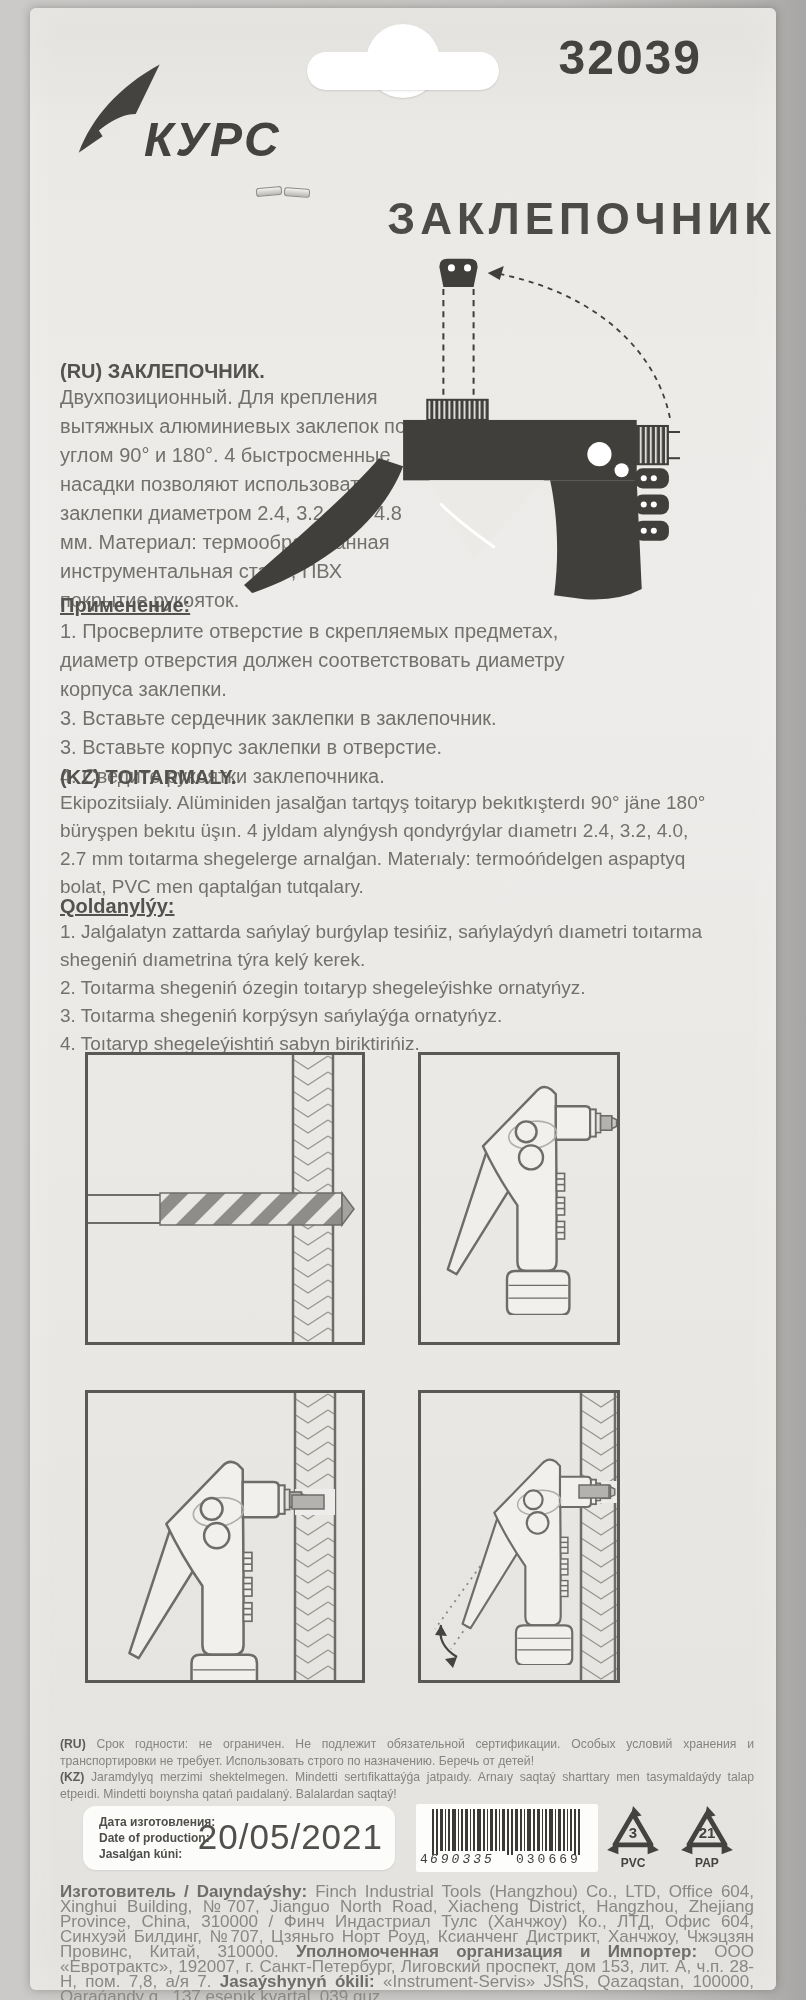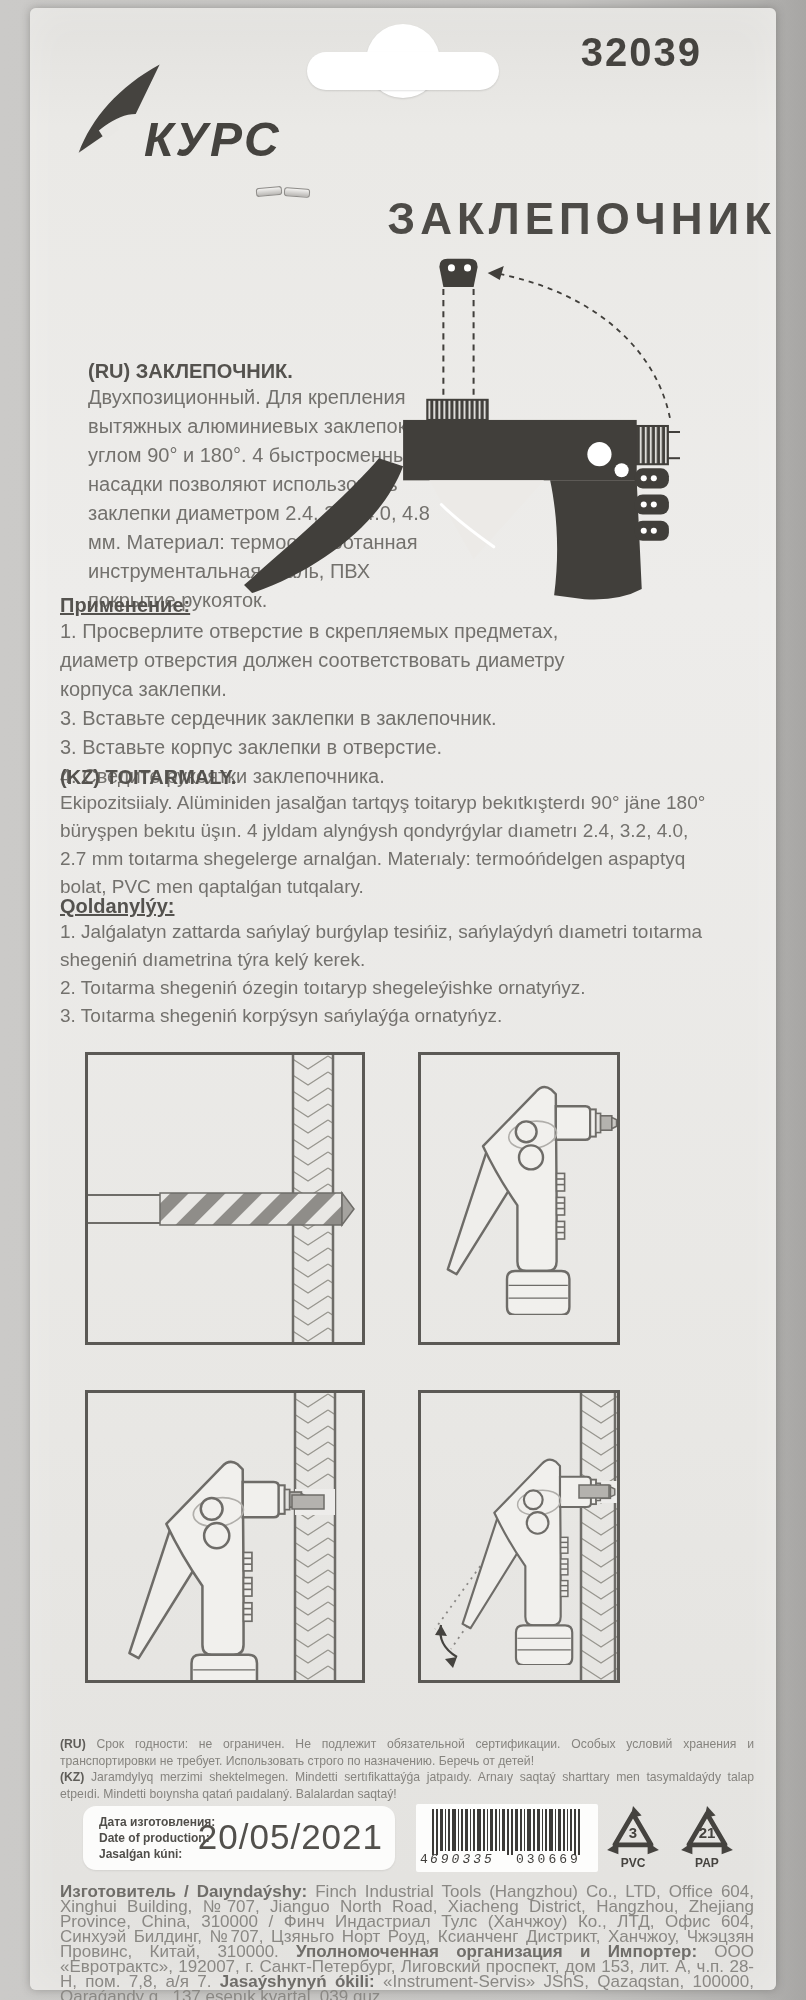--- a/index.html
+++ b/index.html
@@ -15,30 +15,30 @@
     border-radius:6px;
     box-shadow:0 0 10px rgba(60,58,55,.35), inset 0 0 40px rgba(255,255,255,.25);
   }
   .abs{position:absolute;}
   
   .hole-bar{left:277px;top:44px;width:192px;height:38px;border-radius:19px;background:#fff;box-shadow:0 1px 2px rgba(0,0,0,.12);}
   .hole-circle{left:336px;top:16px;width:74px;height:74px;border-radius:50%;background:#fff;box-shadow:0 1px 2px rgba(0,0,0,.12);}
   
   .logo-icon{left:45px;top:52px;width:92px;height:98px;}
   .logo-text{left:114px;top:104px;font-size:48px;font-weight:700;font-style:italic;color:#45433f;letter-spacing:2px;}
-  .sku{left:480px;top:22px;width:192px;text-align:right;font-size:40px;font-weight:700;color:#45433f;letter-spacing:2px;}
+  .sku{left:480px;top:22px;width:192px;text-align:right;font-size:48px;font-weight:700;color:#45433f;letter-spacing:2px;}
   .staple{width:24px;height:7px;border-radius:3px;background:linear-gradient(180deg,#f4f3f1,#b9b7b4);border:1px solid #8e8c89;}
   .staple.s1{left:226px;top:179px;transform:rotate(-5deg);}
   .staple.s2{left:254px;top:180px;transform:rotate(4deg);}
   .title{left:0;top:186px;width:746px;text-align:right;font-size:44px;font-weight:700;color:#4d4b47;letter-spacing:5px;}
   
   .sec-heading{font-size:20px;font-weight:700;color:#54524e;}
   .sec-heading.u{text-decoration:underline;}
   .body-text{font-size:20px;color:#73716d;line-height:29px;}
-  .ru-block{left:30px;top:352px;width:362px;margin-left:28px;}
+  .ru-block{left:30px;top:352px;width:362px;}
   .gun-illus{left:212px;top:248px;width:438px;height:346px;}
   .apps-block{left:30px;top:586px;width:568px;}
   .kz-block{left:30px;top:758px;width:652px;}
   .kz-block .body-text,.qold-block .body-text{font-size:19px;line-height:28px;}
   .qold-block{left:30px;top:870px;width:656px;margin-top:17px;}
   .step{margin:0;}
   
   .dbox{border:3px solid #5b5955;}
   .dbox svg{display:block;}
   .b1{left:55px;top:1044px;width:274px;height:287px;}
@@ -189,20 +189,21 @@
   <div class="abs kz-block">
     <div class="sec-heading">(KZ) TOITARMALY.</div>
     <div class="body-text">Ekipozitsiialy. Alüminiden jasalğan tartqyş toitaryp bekıtkışterdı 90° jäne 180° büryşpen bekıtu üşın. 4 jyldam alynǵysh qondyrǵylar dıametrı 2.4, 3.2, 4.0, 2.7 mm toıtarma shegelerge arnalǵan. Materıaly: termoóńdelgen aspaptyq bolat, PVC men qaptalǵan tutqalary.</div>
   </div>
 
   <div class="abs qold-block">
     <div class="sec-heading u">Qoldanylýy:</div>
     <div class="body-text step">1. Jalǵalatyn zattarda sańylaý burǵylap tesińiz, sańylaýdyń dıametri toıtarma shegeniń dıametrina týra kelý kerek.</div>
     <div class="body-text step">2. Toıtarma shegeniń ózegin toıtaryp shegeleýishke ornatyńyz.</div>
     <div class="body-text step">3. Toıtarma shegeniń korpýsyn sańylaýǵa ornatyńyz.</div>
+    <div class="body-text step">4. Toıtaryp shegeleýishtiń sabyn biriktirińiz.</div>
   </div>
 
   <div class="abs dbox b1">
     <svg width="274" height="287" viewBox="0 0 274 287">
       <rect x="205" y="0" width="40" height="287" fill="url(#chev)"></rect>
       <line x1="205" y1="0" x2="205" y2="287" stroke="#6e6c68" stroke-width="2.5"></line>
       <line x1="245" y1="0" x2="245" y2="287" stroke="#6e6c68" stroke-width="2.5"></line>
       <line x1="0" y1="140" x2="74" y2="140" stroke="#6e6c68" stroke-width="2"></line>
       <line x1="0" y1="168" x2="74" y2="168" stroke="#6e6c68" stroke-width="2"></line>
       <rect x="72" y="138" width="182" height="32" fill="url(#drillStripes)" stroke="#6e6c68" stroke-width="1.5"></rect>

